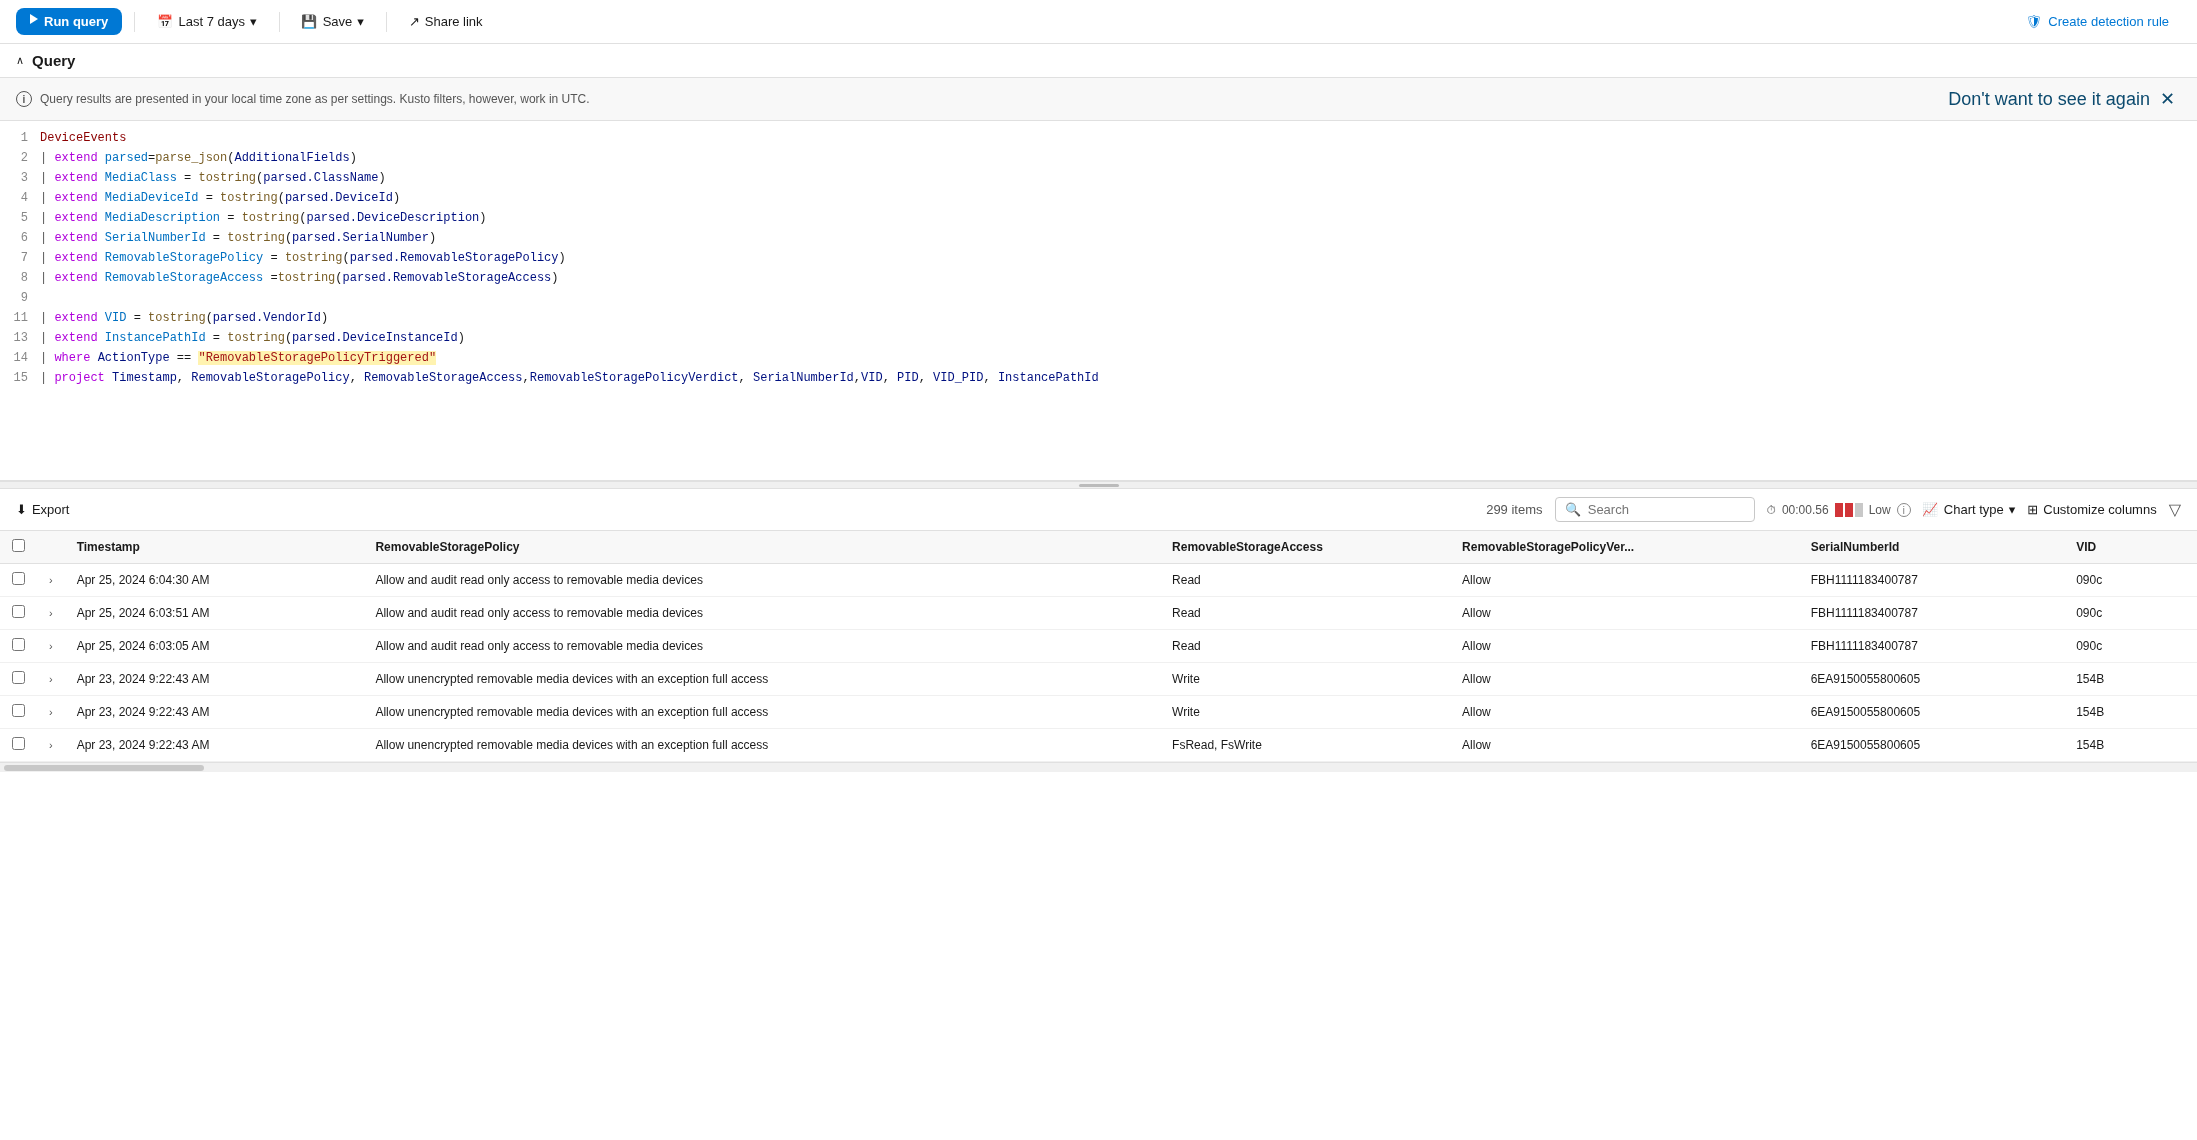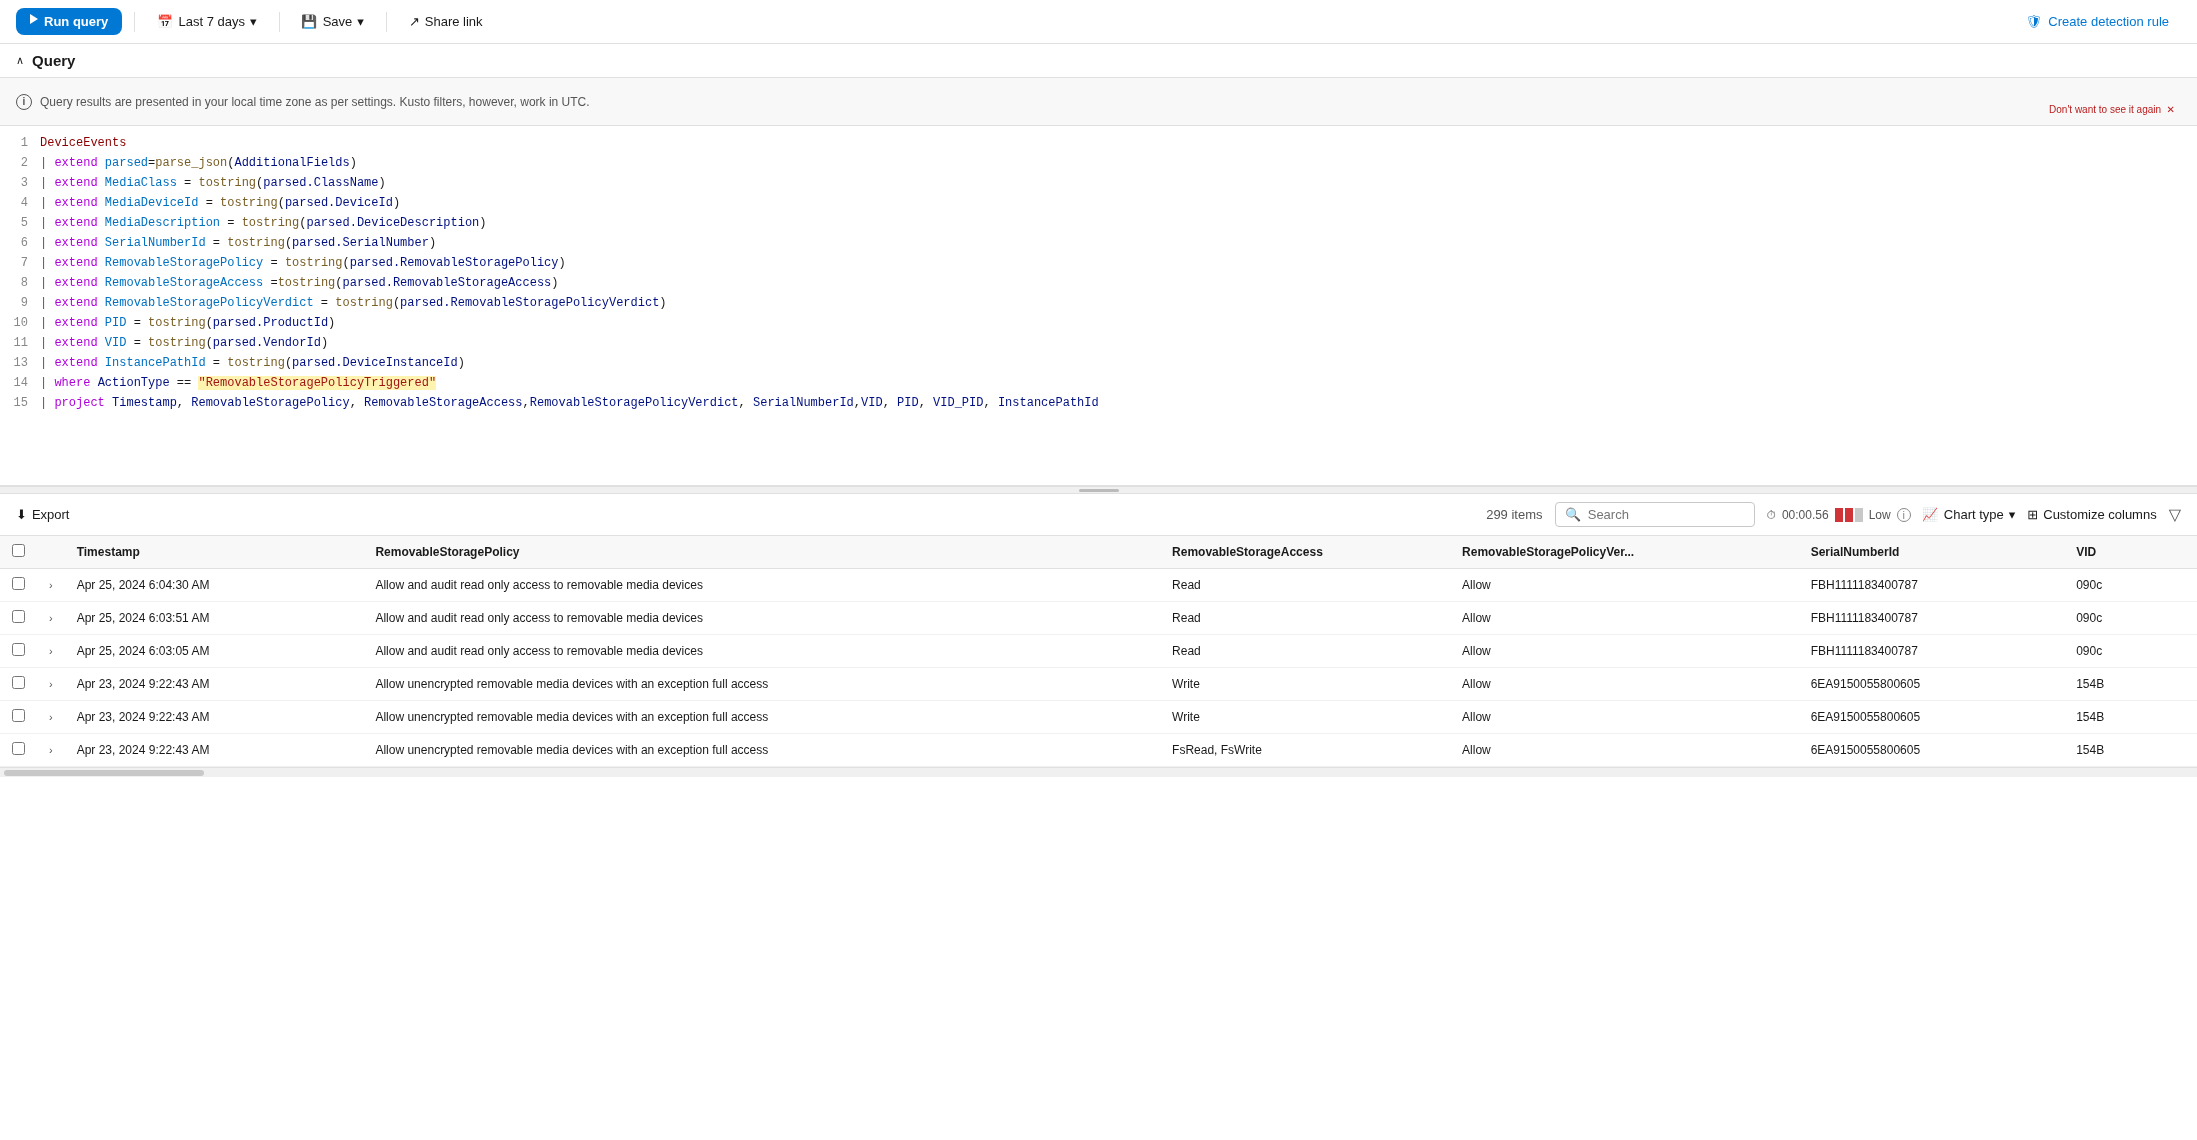--- a/index.html
+++ b/index.html
@@ -35,21 +35,21 @@
     .section-header .chevron { font-size: 11px; cursor: pointer; }
     .section-title { font-size: 15px; font-weight: 600; }
 
     
     .info-banner {
       display: flex; align-items: center; justify-content: space-between;
       padding: 8px 16px; background: #f8f8f8; border-bottom: 1px solid #e0e0e0; font-size: 12px; color: #555;
     }
     .info-banner-left { display: flex; align-items: center; gap: 8px; }
     .info-icon { width: 16px; height: 16px; border-radius: 50%; border: 1.5px solid #555; display: flex; align-items: center; justify-content: center; font-size: 10px; font-weight: bold; color: #555; flex-shrink: 0; }
-    .dismiss-btn { background: none; border: none; cursor: pointer; font-size: 10px; color: #b91c1c; padding: 2px 6px; margin-top: 16px; }
+    .dismiss-btn { background: none; border: none; cursor: pointer; font-size: 18px; color: #0c4a6e; padding: 2px 6px; }
 
     
     .code-editor {
       background: #fff; padding: 8px 0; overflow-y: auto; overflow-x: auto;
       font-family: 'Consolas', 'Courier New', monospace; font-size: 12px; line-height: 1.6;
       height: 360px; border-bottom: 1px solid #e0e0e0;
     }
     .code-line { display: flex; align-items: flex-start; padding: 0 8px; min-height: 20px; }
     .line-num { min-width: 32px; color: #888; text-align: right; padding-right: 12px; user-select: none; font-size: 12px; }
     .code-content { white-space: pre; color: #1a1a1a; }
@@ -197,27 +197,22 @@
     <span class="code-content"><span style="color:#555">| </span><span class="kw-op">extend</span> <span class="kw-var">RemovableStoragePolicy</span> = <span class="kw-fn">tostring</span>(<span class="kw-param">parsed.RemovableStoragePolicy</span>)</span>
   </div>
 
   <div class="code-line">
     <span class="line-num">8</span>
     <span class="code-content"><span style="color:#555">| </span><span class="kw-op">extend</span> <span class="kw-var">RemovableStorageAccess</span> =<span class="kw-fn">tostring</span>(<span class="kw-param">parsed.RemovableStorageAccess</span>)</span>
   </div>
 
   <div class="code-line">
     <span class="line-num">9</span>
-    <span class="code-content"><span style="color:#555">| </span><span class="kw-op">extend</span> <span class="kw-var">RemovableStoragePolicyVerdict</span> = <span class="kw-fn">tostring</span>(<span class="kw-param">parsed.RemovableStoragePolicyVerdict</span>)</span>
-  </div>
-
-  <div class="code-line">
-    <span class="line-num">10</span>
-    <span class="code-content"><span style="color:#555">| </span><span class="kw-op">extend</span> <span class="kw-var">PID</span> = <span class="kw-fn">tostring</span>(<span class="kw-param">parsed.ProductId</span>)</span>
-  </div>
+  </div>
+
 
   <div class="code-line">
     <span class="line-num">11</span>
     <span class="code-content"><span style="color:#555">| </span><span class="kw-op">extend</span> <span class="kw-var">VID</span> = <span class="kw-fn">tostring</span>(<span class="kw-param">parsed.VendorId</span>)</span>
   </div>
 
 
   <div class="code-line">
     <span class="line-num">13</span>
     <span class="code-content"><span style="color:#555">| </span><span class="kw-op">extend</span> <span class="kw-var">InstancePathId</span> = <span class="kw-fn">tostring</span>(<span class="kw-param">parsed.DeviceInstanceId</span>)</span>

